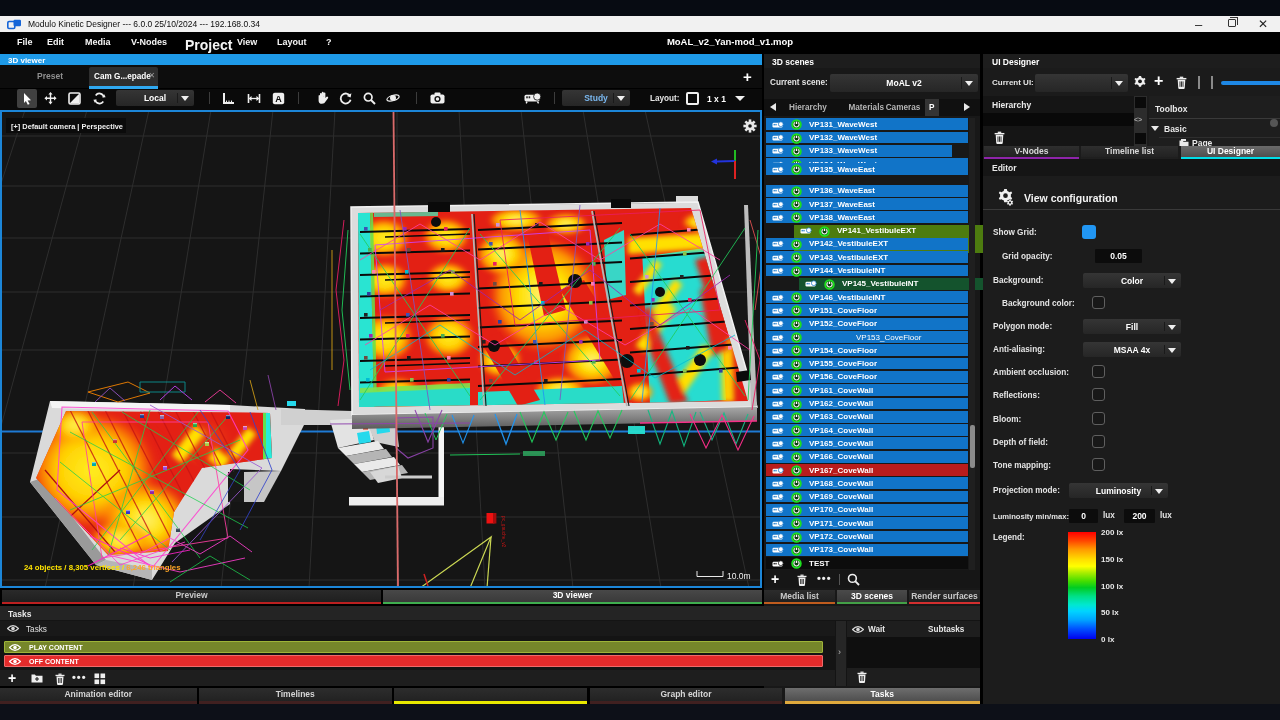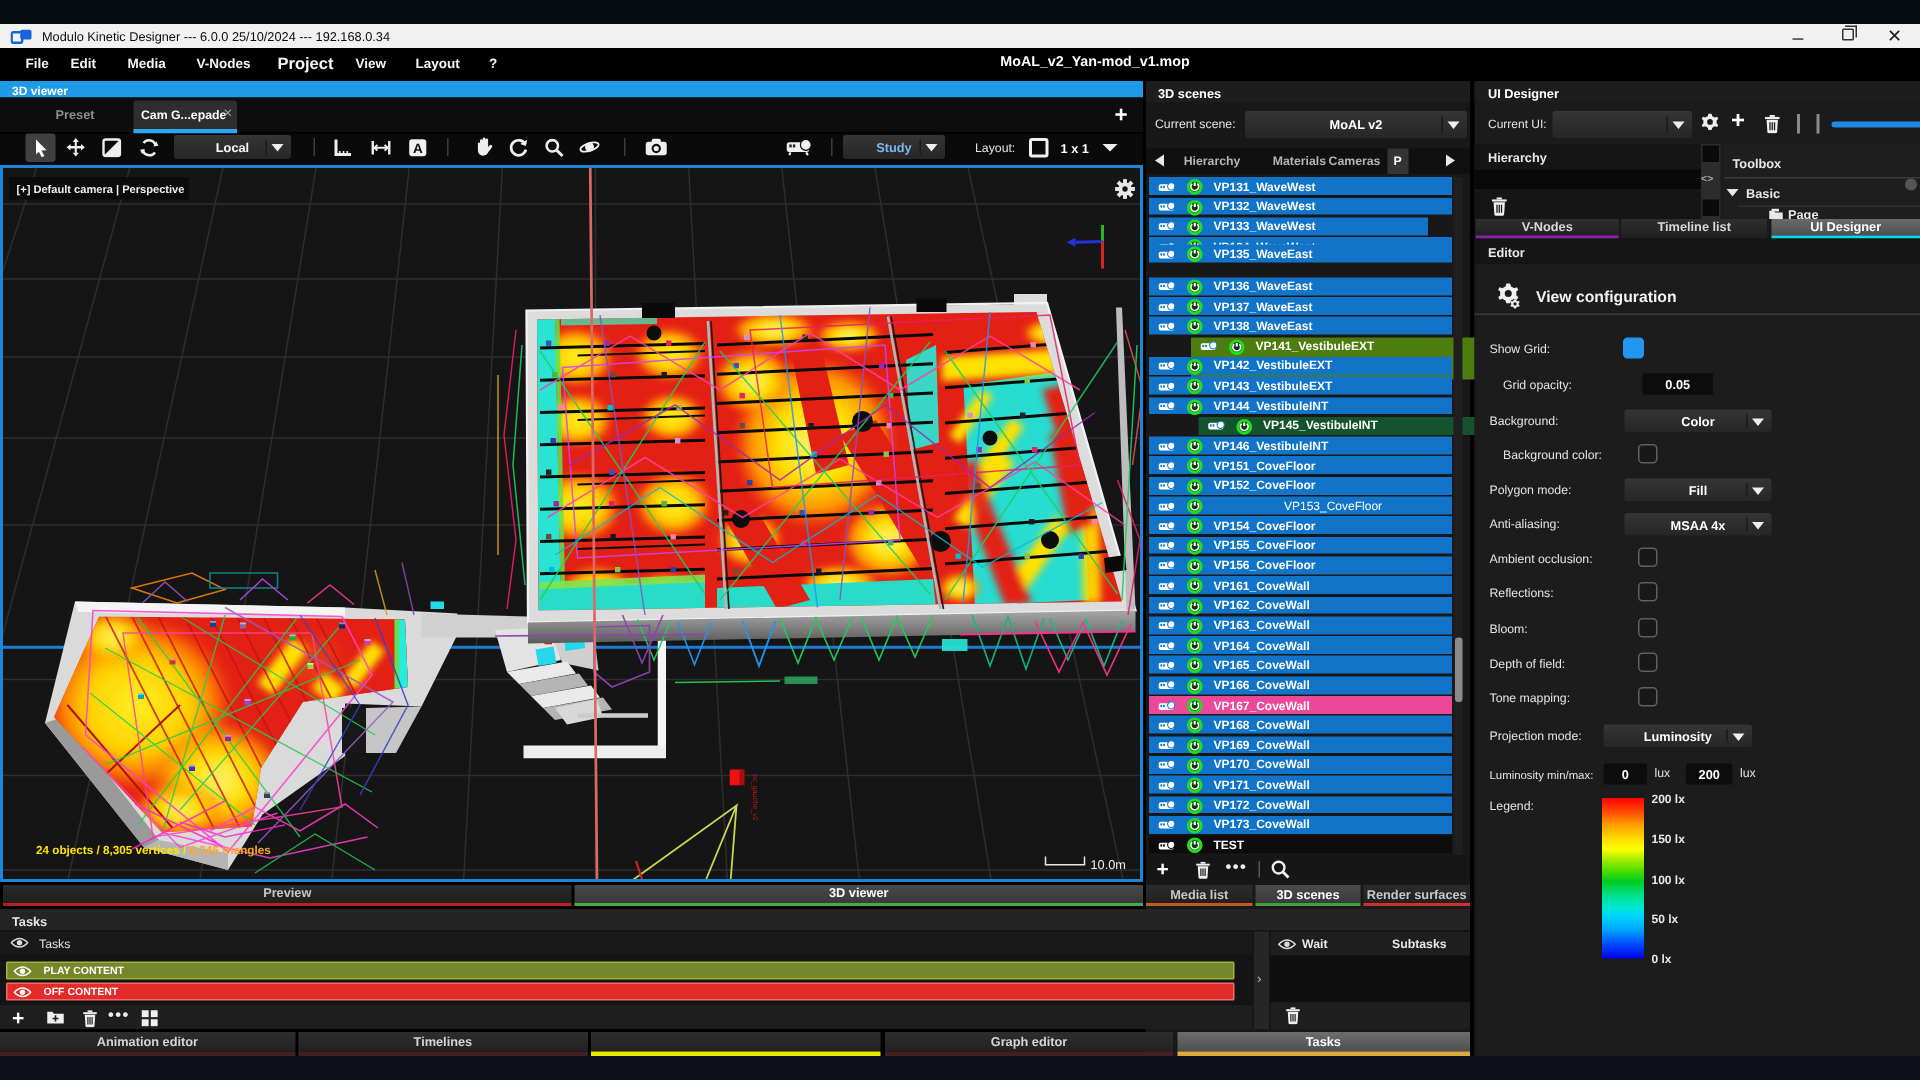--- a/index.html
+++ b/index.html
@@ -2,21 +2,21 @@
 <html><head><meta charset="utf-8">
 <style>
 *{margin:0;padding:0;box-sizing:border-box;}
 html,body{width:1280px;height:720px;background:#000;overflow:hidden;font-family:"Liberation Sans",sans-serif;}
 .abs{position:absolute;}
 body{position:relative;}
 .dd{background:linear-gradient(#353535,#262626);border-radius:2px;color:#fff;font-weight:bold;display:flex;align-items:center;justify-content:center;font-size:8.5px;}
 .dd .car{position:absolute;right:5px;top:50%;margin-top:-2px;width:0;height:0;border-left:4.5px solid transparent;border-right:4.5px solid transparent;border-top:5px solid #efefef;}
 .dd .sep{position:absolute;right:16px;top:3px;bottom:3px;width:1px;background:#1a1a1a;}
 .cb{border:1.5px solid #5f5f5f;border-radius:3px;background:#181818;}
-.lbl{color:#e4e4e4;font-weight:normal;font-size:8.2px;}
+.lbl{color:#e4e4e4;font-weight:bold;font-size:8.2px;}
 .vbox{background:#0c0c0c;color:#fff;font-weight:bold;font-size:8.5px;display:flex;align-items:center;justify-content:center;border-radius:1px;}
 .tabtxt{font-size:8.5px;font-weight:bold;color:#c8c8c8;display:flex;align-items:center;justify-content:center;height:100%;}
 </style></head>
 <body>
 
 <div class="abs" style="left:0;top:0;width:1280px;height:16px;background:#070b12;"></div>
 <div class="abs" style="left:0;top:16px;width:1280px;height:15.5px;background:#f1f1f1;"></div>
 <svg class="abs" style="left:7px;top:18.5px;" width="15" height="11" viewBox="0 0 15 11">
 <rect x="0.8" y="2.5" width="7" height="7" rx="1.2" fill="none" stroke="#1565d8" stroke-width="1.6"></rect>
 <rect x="6.5" y="0.8" width="7.5" height="6.5" rx="1.2" fill="#1565d8"></rect>
@@ -24,21 +24,21 @@
 <div class="abs" style="left:28px;top:19px;font-size:8.5px;color:#0c0c0c;">Modulo Kinetic Designer --- 6.0.0 25/10/2024 --- 192.168.0.34</div>
 <div class="abs" style="left:1195px;top:17px;font-size:13px;color:#222;">–</div>
 <div class="abs" style="left:1228px;top:19px;width:8px;height:8px;border:1.2px solid #333;border-radius:1px;"></div>
 <div class="abs" style="left:1230px;top:17px;width:8px;height:8px;border-top:1.2px solid #333;border-right:1.2px solid #333;"></div>
 <div class="abs" style="left:1258px;top:16.5px;font-size:12px;color:#222;">✕</div>
 <div class="abs" style="left:0;top:31.5px;width:1280px;height:22.5px;background:#000;"></div>
 <div class="abs" style="left:17px;top:37px;font-size:9px;font-weight:600;color:#f5f5f5;">File</div>
 <div class="abs" style="left:47px;top:37px;font-size:9px;font-weight:600;color:#f5f5f5;">Edit</div>
 <div class="abs" style="left:85px;top:37px;font-size:9px;font-weight:600;color:#f5f5f5;">Media</div>
 <div class="abs" style="left:131px;top:37px;font-size:9px;font-weight:600;color:#f5f5f5;">V-Nodes</div>
-<div class="abs" style="left:185px;top:37px;font-size:11px;font-weight:600;color:#f5f5f5;">Project</div>
+<div class="abs" style="left:185px;top:37px;font-size:14px;font-weight:600;color:#f5f5f5;">Project</div>
 <div class="abs" style="left:237px;top:37px;font-size:9px;font-weight:600;color:#f5f5f5;">View</div>
 <div class="abs" style="left:277px;top:37px;font-size:9px;font-weight:600;color:#f5f5f5;">Layout</div>
 <div class="abs" style="left:326px;top:37px;font-size:9px;font-weight:600;color:#f5f5f5;">?</div>
 <div class="abs" style="left:560px;top:36px;width:340px;text-align:center;font-size:9.5px;font-weight:bold;color:#fff;">MoAL_v2_Yan-mod_v1.mop</div>
 <div class="abs" style="left:0;top:54px;width:762px;height:10.5px;background:#1e9ae8;"></div>
 <div class="abs" style="left:8px;top:55.5px;font-size:8px;font-weight:bold;color:#fff;">3D viewer</div>
 <div class="abs" style="left:0;top:64.5px;width:762px;height:23.5px;background:#0d0d0d;"></div>
 <div class="abs" style="left:25px;top:71px;width:50px;text-align:center;font-size:8.5px;font-weight:bold;color:#8f8f8f;">Preset</div>
 <div class="abs" style="left:89px;top:66.5px;width:69px;height:20px;background:#2e2e2e;border-radius:2px 2px 0 0;"></div>
 <div class="abs" style="left:94px;top:71.5px;font-size:8.2px;font-weight:bold;color:#fff;">Cam G...epade</div>
@@ -898,21 +898,21 @@
       <rect x="1.6" y="2.9" width="1.2" height="1.5" fill="#1174c8"></rect>
       <rect x="3.4" y="2.9" width="1.2" height="1.5" fill="#1174c8"></rect>
     </svg>
     <svg width="11" height="11" viewBox="0 0 11 11" style="position:absolute;left:25px;top:1px;">
       <circle cx="5.5" cy="5.5" r="4.3" fill="#0b3b0b" stroke="#1ddf1d" stroke-width="1.9"></circle>
       <path d="M5.5 2.6 V5" stroke="#fff" stroke-width="1.4"></path>
       <path d="M3.8 3.4 A2.6 2.6 0 1 0 7.2 3.4" fill="none" stroke="#fff" stroke-width="1.1"></path>
     </svg>
     <span style="position:absolute;left:43px;top:1.5px;font-size:8px;font-weight:bold;color:#fff;">VP166_CoveWall</span>
   </div>
-<div class="abs" style="left:766px;top:464.0px;width:202px;height:11.9px;background:#ec4899;">
+<div class="abs" style="left:766px;top:464.0px;width:202px;height:11.9px;background:#b91c1c;">
     <svg width="13" height="8" viewBox="0 0 13 8" style="position:absolute;left:6px;top:2.5px;">
       <rect x="0.5" y="1.8" width="10" height="4.6" rx="1.2" fill="#fff"></rect>
       <circle cx="8.8" cy="3.2" r="2.4" fill="#fff" stroke="#1174c8" stroke-width="0.7"></circle>
       <rect x="1.6" y="2.9" width="1.2" height="1.5" fill="#1174c8"></rect>
       <rect x="3.4" y="2.9" width="1.2" height="1.5" fill="#1174c8"></rect>
     </svg>
     <svg width="11" height="11" viewBox="0 0 11 11" style="position:absolute;left:25px;top:1px;">
       <circle cx="5.5" cy="5.5" r="4.3" fill="#0b3b0b" stroke="#1ddf1d" stroke-width="1.9"></circle>
       <path d="M5.5 2.6 V5" stroke="#fff" stroke-width="1.4"></path>
       <path d="M3.8 3.4 A2.6 2.6 0 1 0 7.2 3.4" fill="none" stroke="#fff" stroke-width="1.1"></path>

